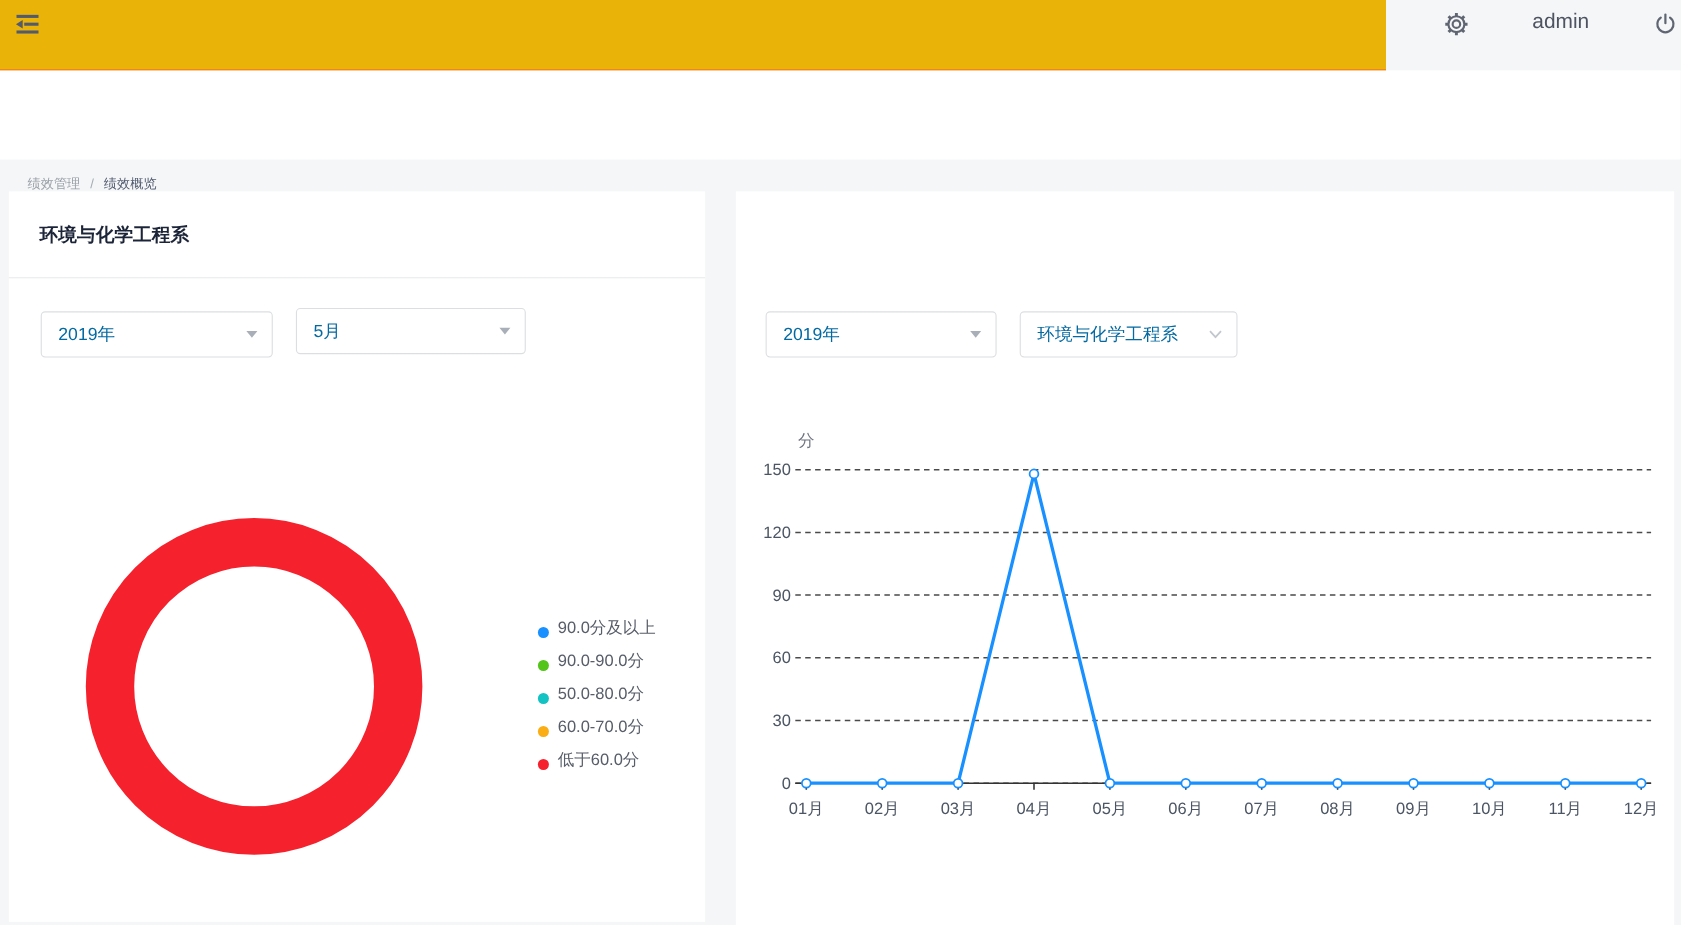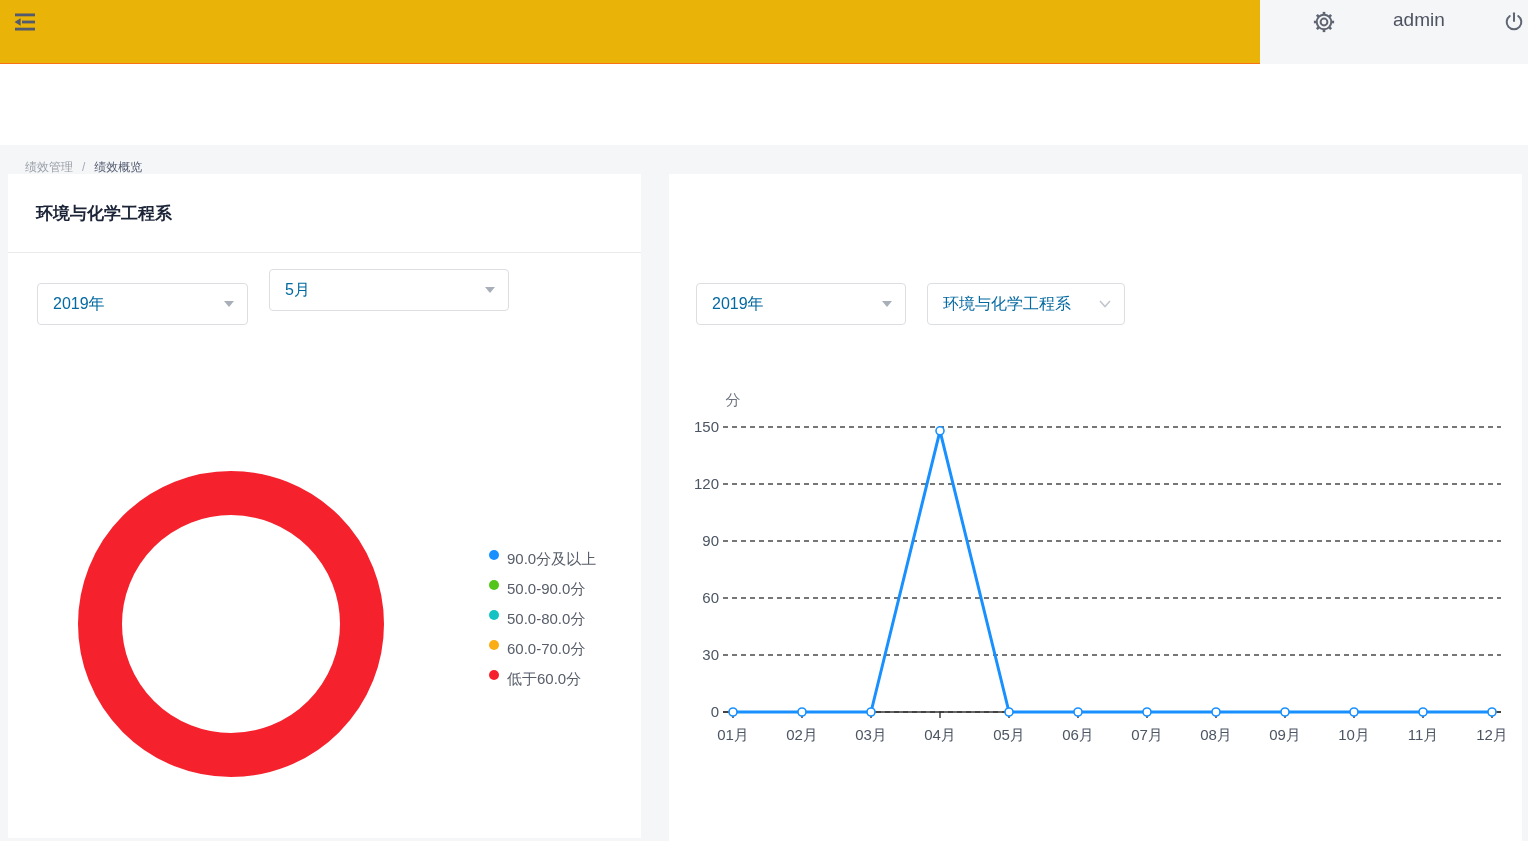--- a/index.html
+++ b/index.html
@@ -31,21 +31,21 @@
   
   .select{position:absolute;height:42px;border:1px solid #dcdee2;border-radius:4px;background:#fff;
           display:flex;align-items:center;justify-content:space-between;box-sizing:border-box;
           padding:0 13px 0 15px;cursor:pointer;}
   .select-text{font-size:16px;color:#0369a1;}
   .tri{width:0;height:0;border-left:5px solid transparent;border-right:5px solid transparent;border-top:6px solid #a9afb8;}
 
   
   .donut-svg{position:absolute;left:0;top:0;}
   #donut-legend{position:absolute;left:481px;top:376px;}
-  .legend-row{display:flex;align-items:flex-start;height:30px;cursor:pointer;}
+  .legend-row{display:flex;align-items:flex-end;height:30px;cursor:pointer;}
   .legend-dot{width:10px;height:10px;border-radius:50%;margin-right:8px;flex:none;}
   .legend-label{font-size:15px;color:#575d69;white-space:nowrap;}
 
   
   .trend-svg{position:absolute;left:0;top:0;}
   .gridline{stroke:#4a4a4a;stroke-dasharray:5 4;stroke-width:1.4;}
   .axisline{stroke:#333;stroke-width:1.5;}
   .axistick{stroke:#333;stroke-width:1.4;}
   .ax-label{fill:#4b5563;font-size:15px;font-family:"Liberation Sans","DejaVu Sans",sans-serif;}
   .ax-unit{fill:#6e7580;font-size:15px;font-family:"Liberation Sans","DejaVu Sans",sans-serif;}
@@ -107,33 +107,33 @@
     </div>
 
     <svg id="donut-svg" class="donut-svg" width="633" height="664">
       <circle id="donut-ring" cx="223" cy="450" r="131" fill="none" stroke="#f5222d" stroke-width="44"></circle>
     </svg>
 
     <div class="select" style="left:29px;top:109px;width:211px;">
       <span class="select-text">2019年</span>
       <i class="tri"></i>
     </div>
-    <div class="select" style="left:261px;top:95px;width:240px;">
+    <div class="select" style="left:261px;top:106px;width:209px;">
       <span class="select-text">5月</span>
       <i class="tri"></i>
     </div>
 
     <div id="donut-legend">
         <div class="legend-row">
           <span class="legend-dot" style="background: rgb(24, 144, 255);"></span>
           <span class="legend-label">90.0分及以上</span>
         </div>
         <div class="legend-row">
           <span class="legend-dot" style="background: rgb(82, 196, 26);"></span>
-          <span class="legend-label">50.0-90.0分</span>
+          <span class="legend-label">90.0-90.0分</span>
         </div>
         <div class="legend-row">
           <span class="legend-dot" style="background: rgb(19, 194, 194);"></span>
           <span class="legend-label">50.0-80.0分</span>
         </div>
         <div class="legend-row">
           <span class="legend-dot" style="background: rgb(250, 173, 20);"></span>
           <span class="legend-label">60.0-70.0分</span>
         </div>
         <div class="legend-row">

